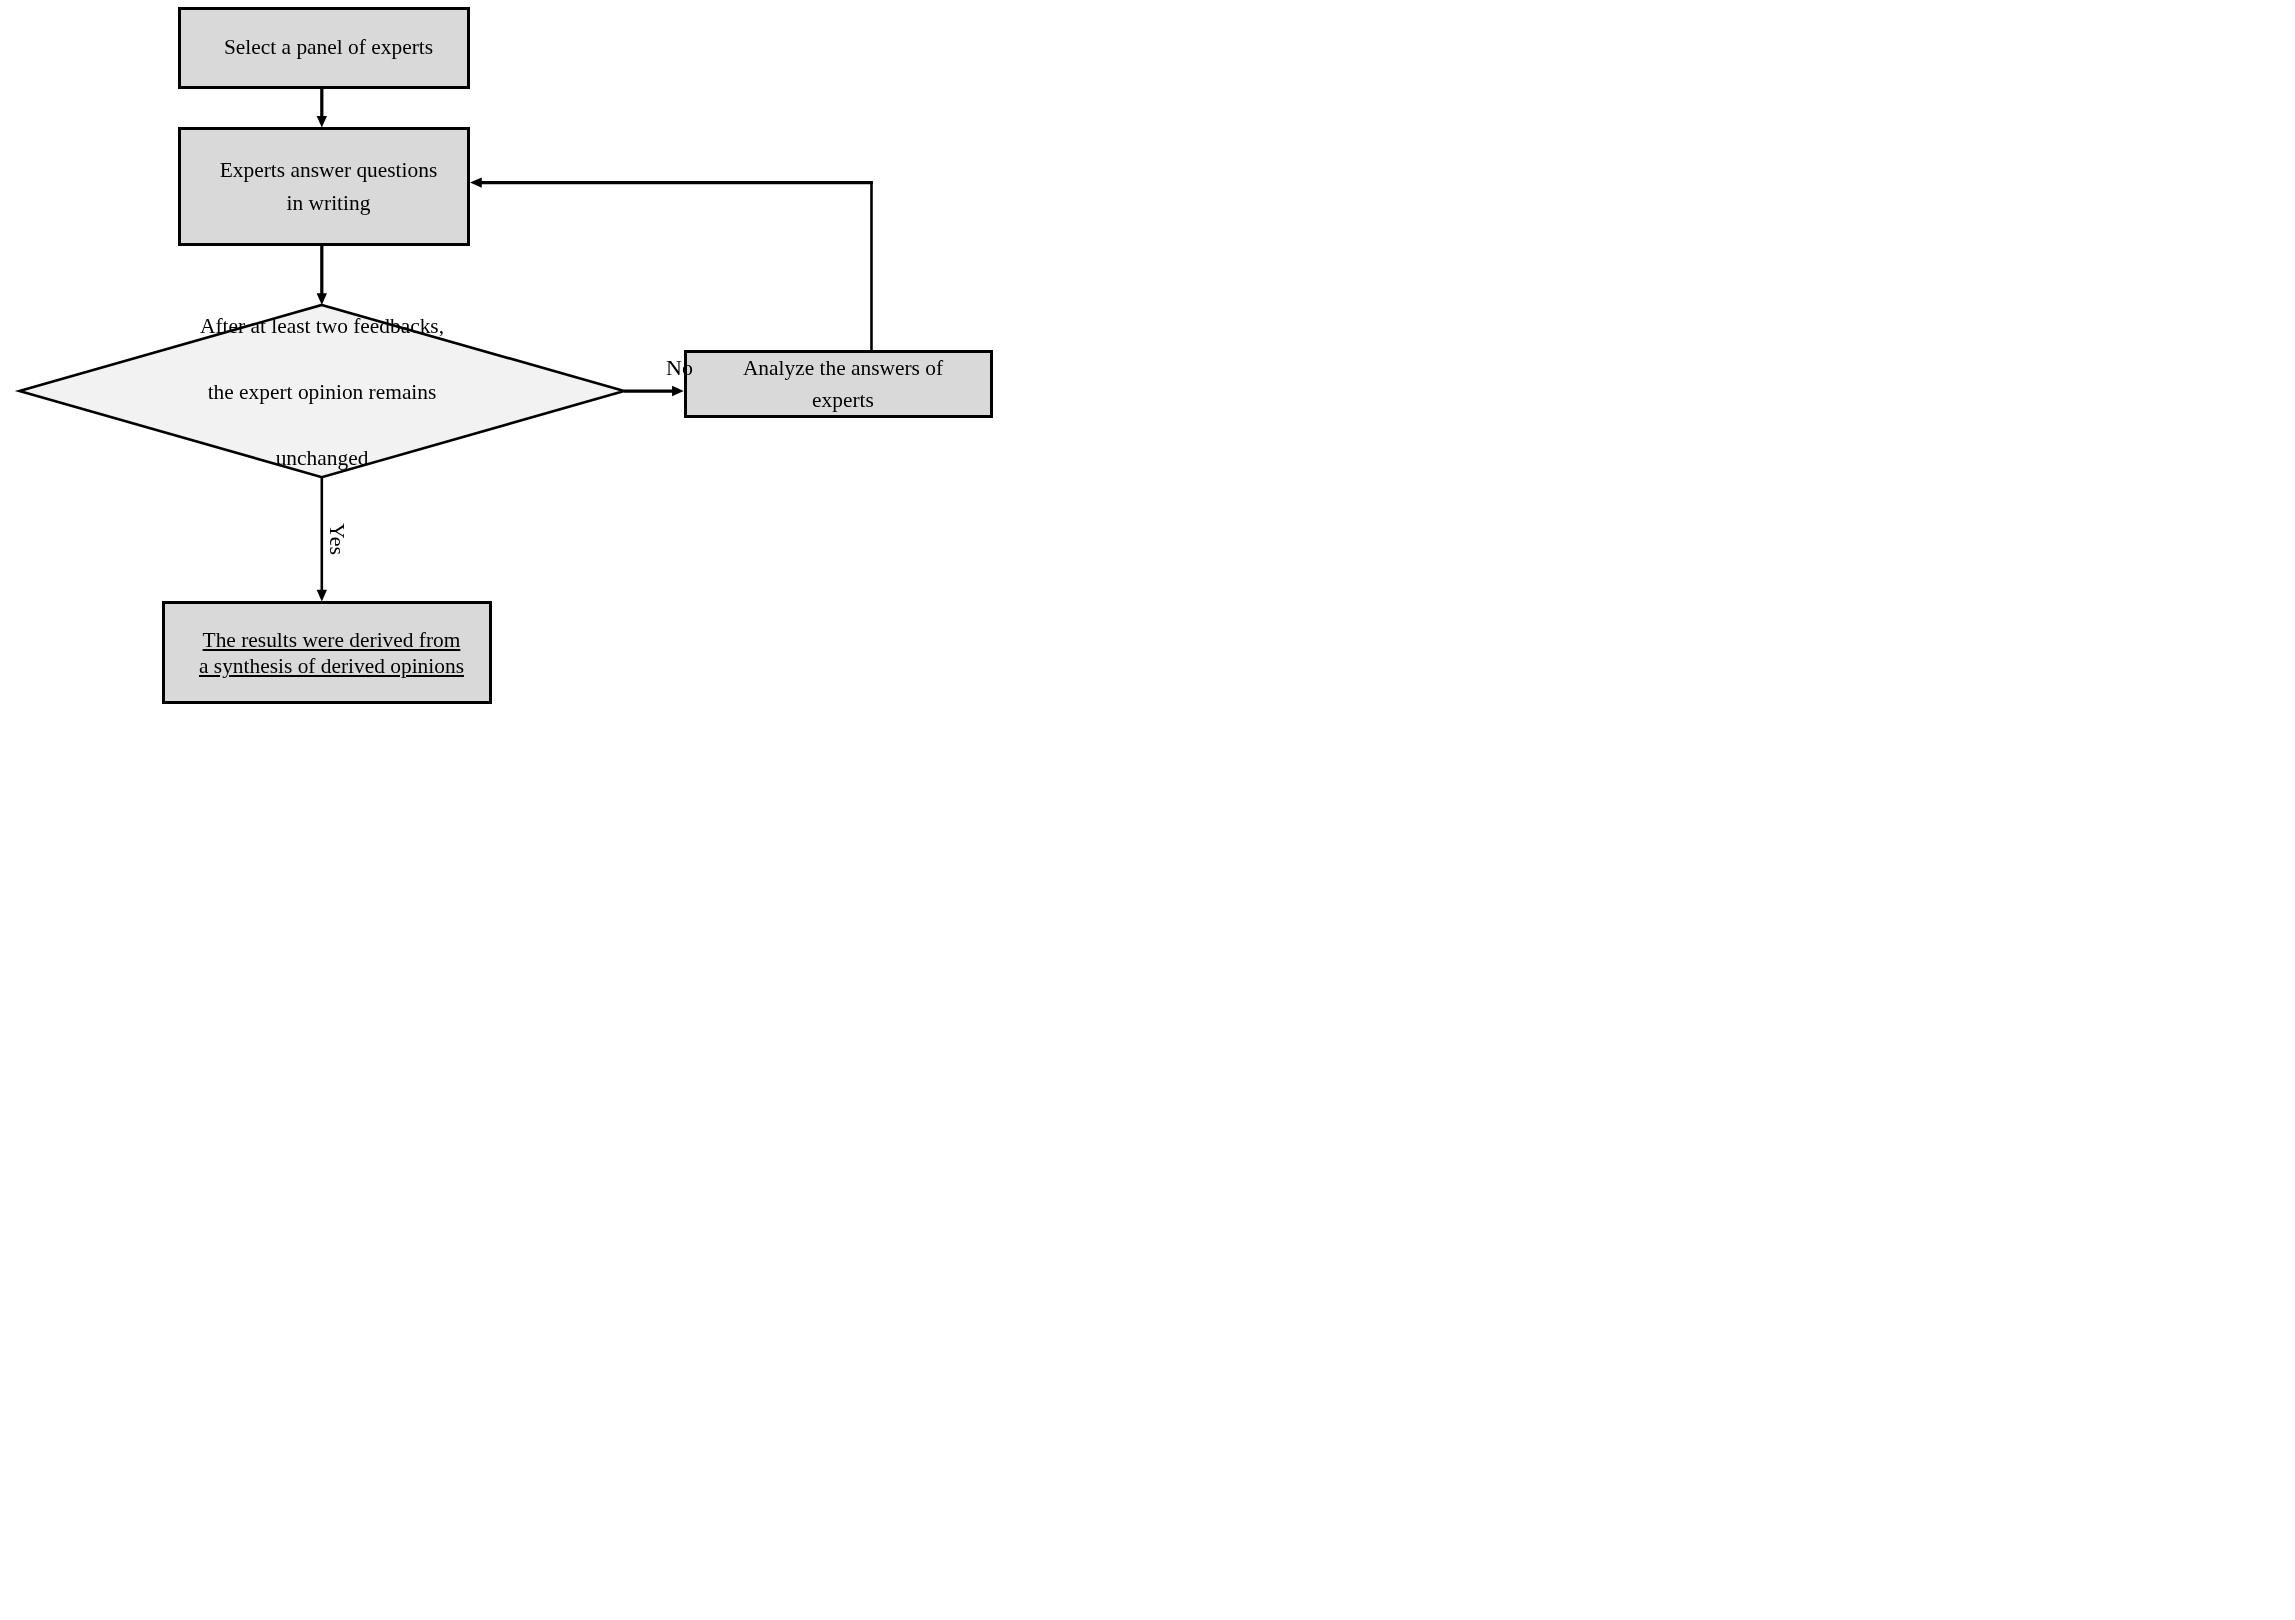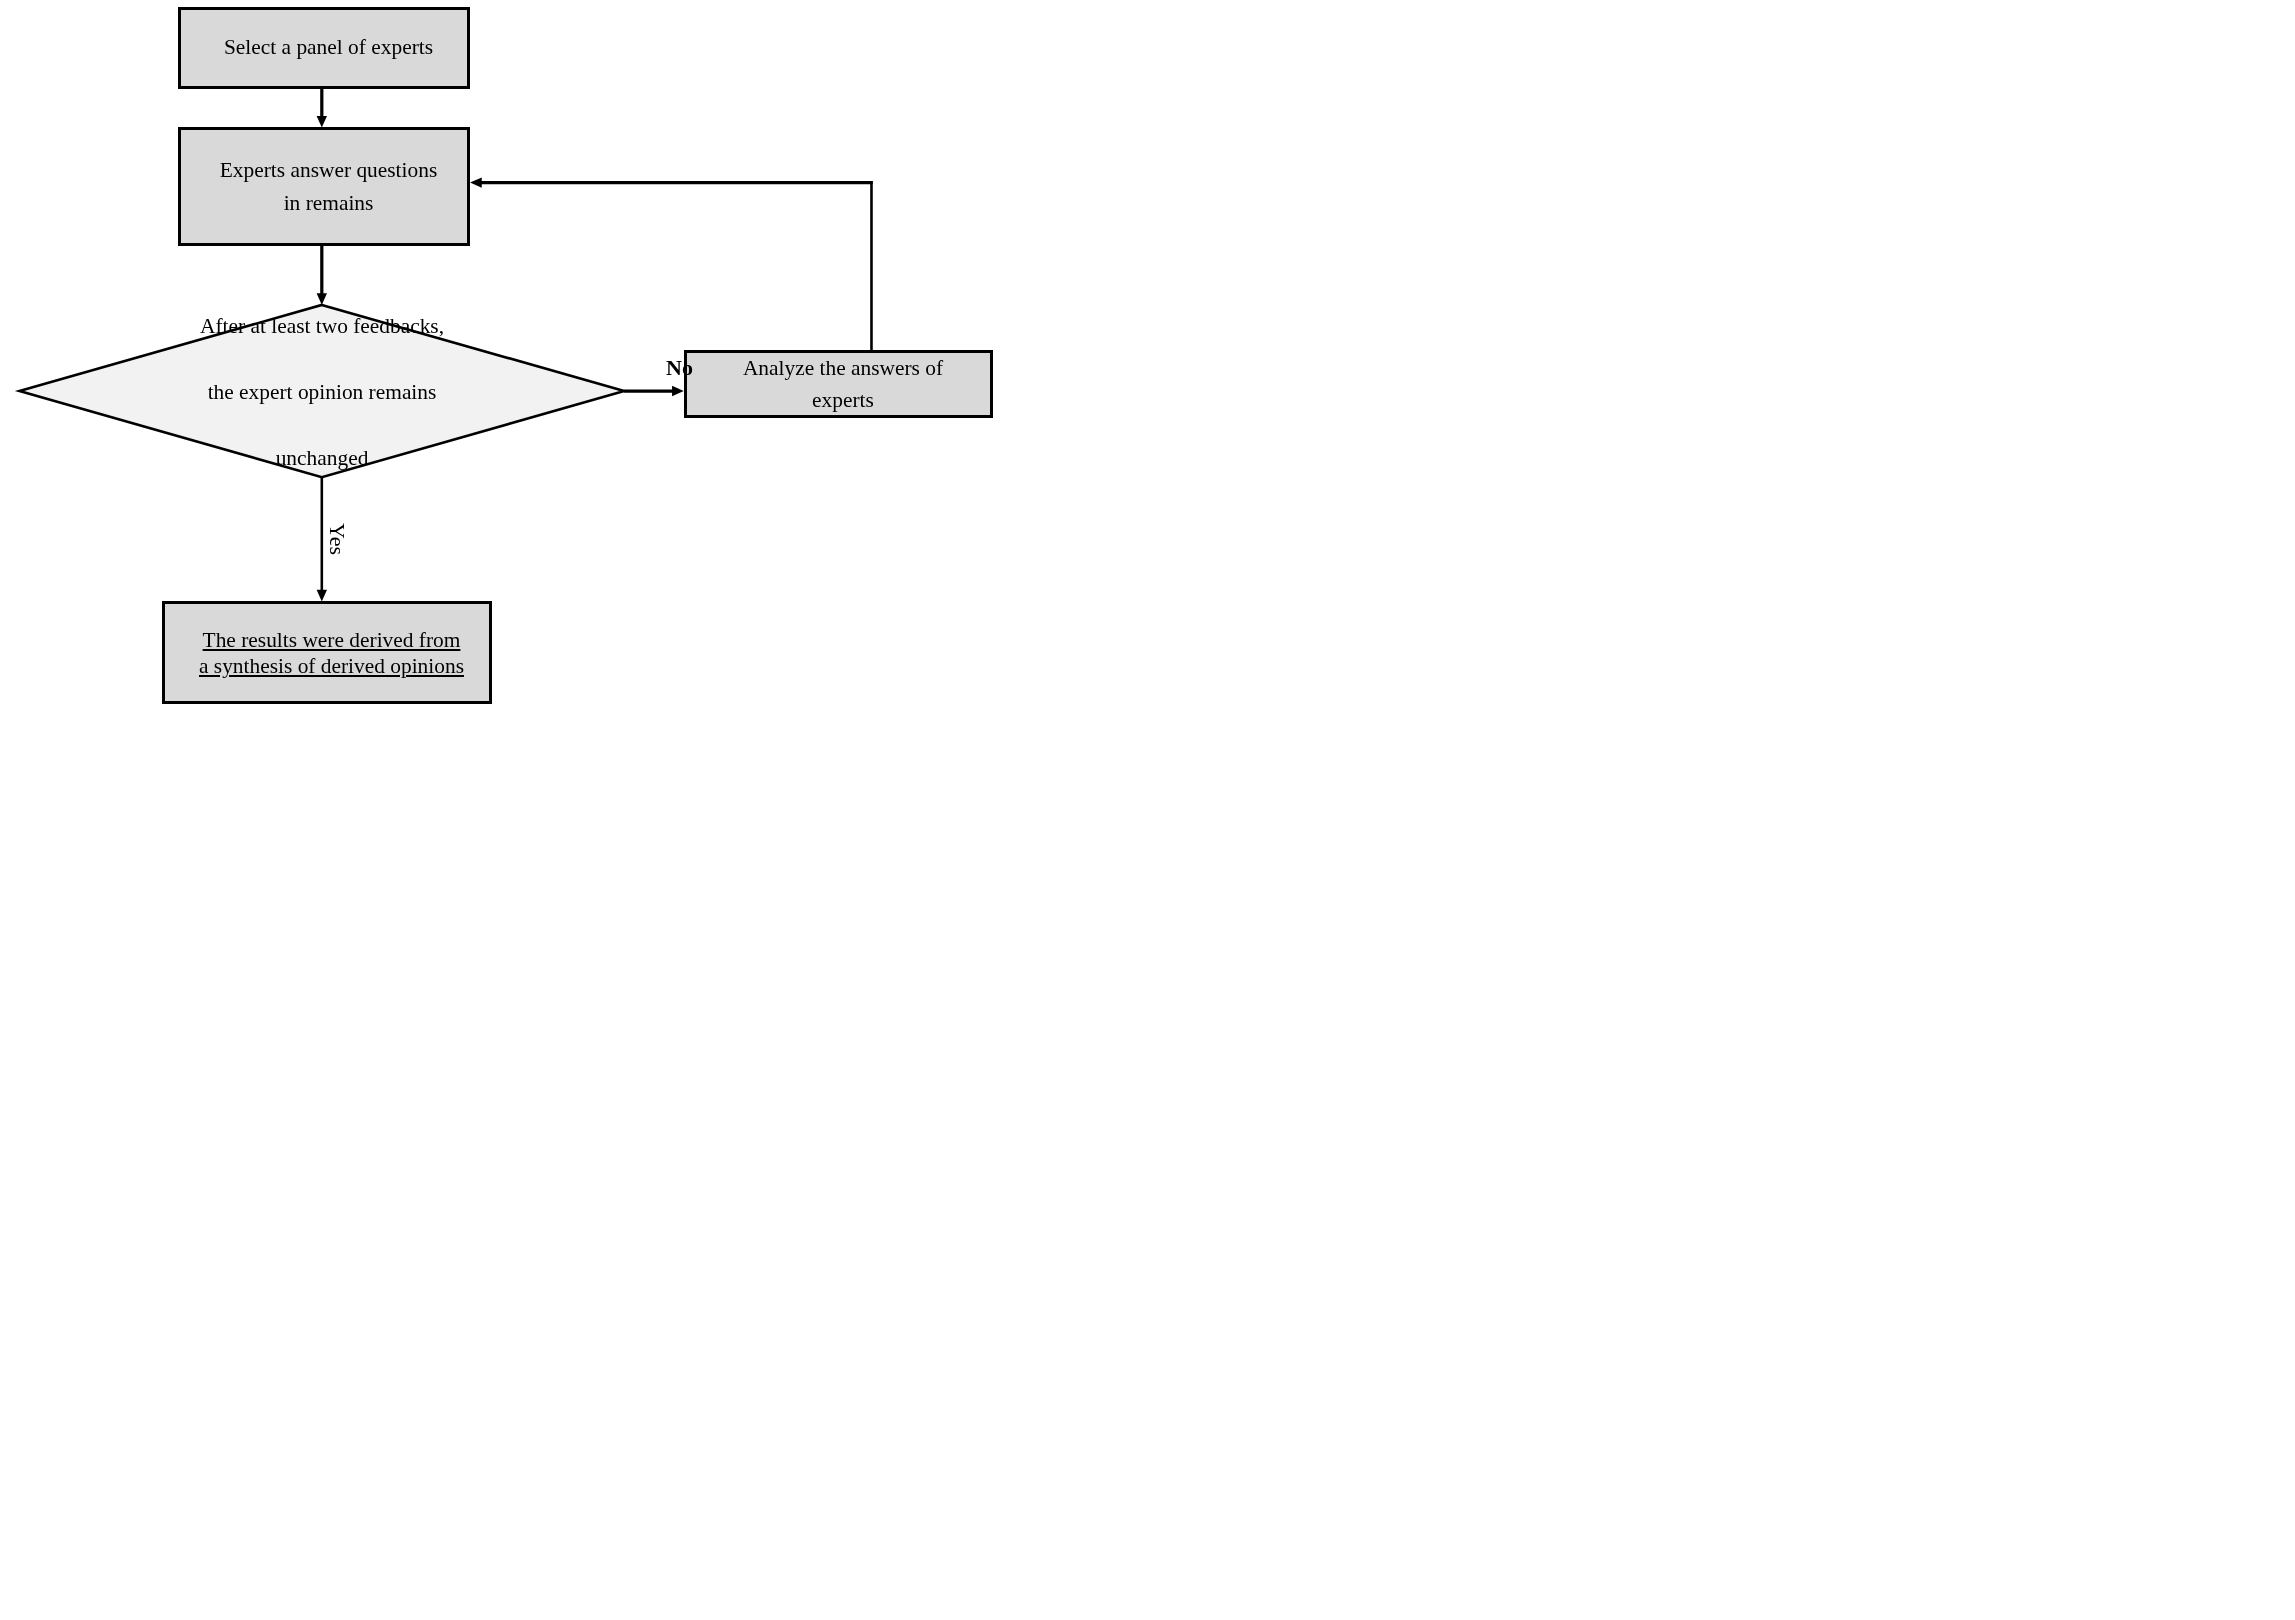--- a/index.html
+++ b/index.html
@@ -70,21 +70,20 @@
   .edge-label {
     position: absolute;
     font-size: 22px;
     line-height: 26px;
     white-space: nowrap;
   }
   #label-no {
     left: 634px; top: 355px;
     width: 91px;
     text-align: center;
-    font-weight: bold;
   }
   #label-yes {
     left: 349px; top: 523px;
     line-height: 23px;
     transform: rotate(90deg);
     transform-origin: 0 0;
   }
 </style>
 </head>
 <body>
@@ -111,21 +110,21 @@
     <line class="stroke" x1="497" y1="737" x2="497" y2="913" stroke-width="4"></line>
     <polygon class="head" points="497,929 489,911 505,911"></polygon>
   </svg>
 
   <div class="node" id="node-select">
     <span class="ln">Select a panel of experts</span>
   </div>
 
   <div class="node" id="node-answer">
     <span class="ln">Experts answer questions</span>
-    <span class="ln">in remains</span>
+    <span class="ln">in writing</span>
   </div>
 
   <div class="decision-text">
     <span class="ln">After at least two feedbacks,</span>
     <span class="ln">the expert opinion remains</span>
     <span class="ln">unchanged</span>
   </div>
 
   <div class="node" id="node-analyze">
     <span class="ln">Analyze the answers of</span>

